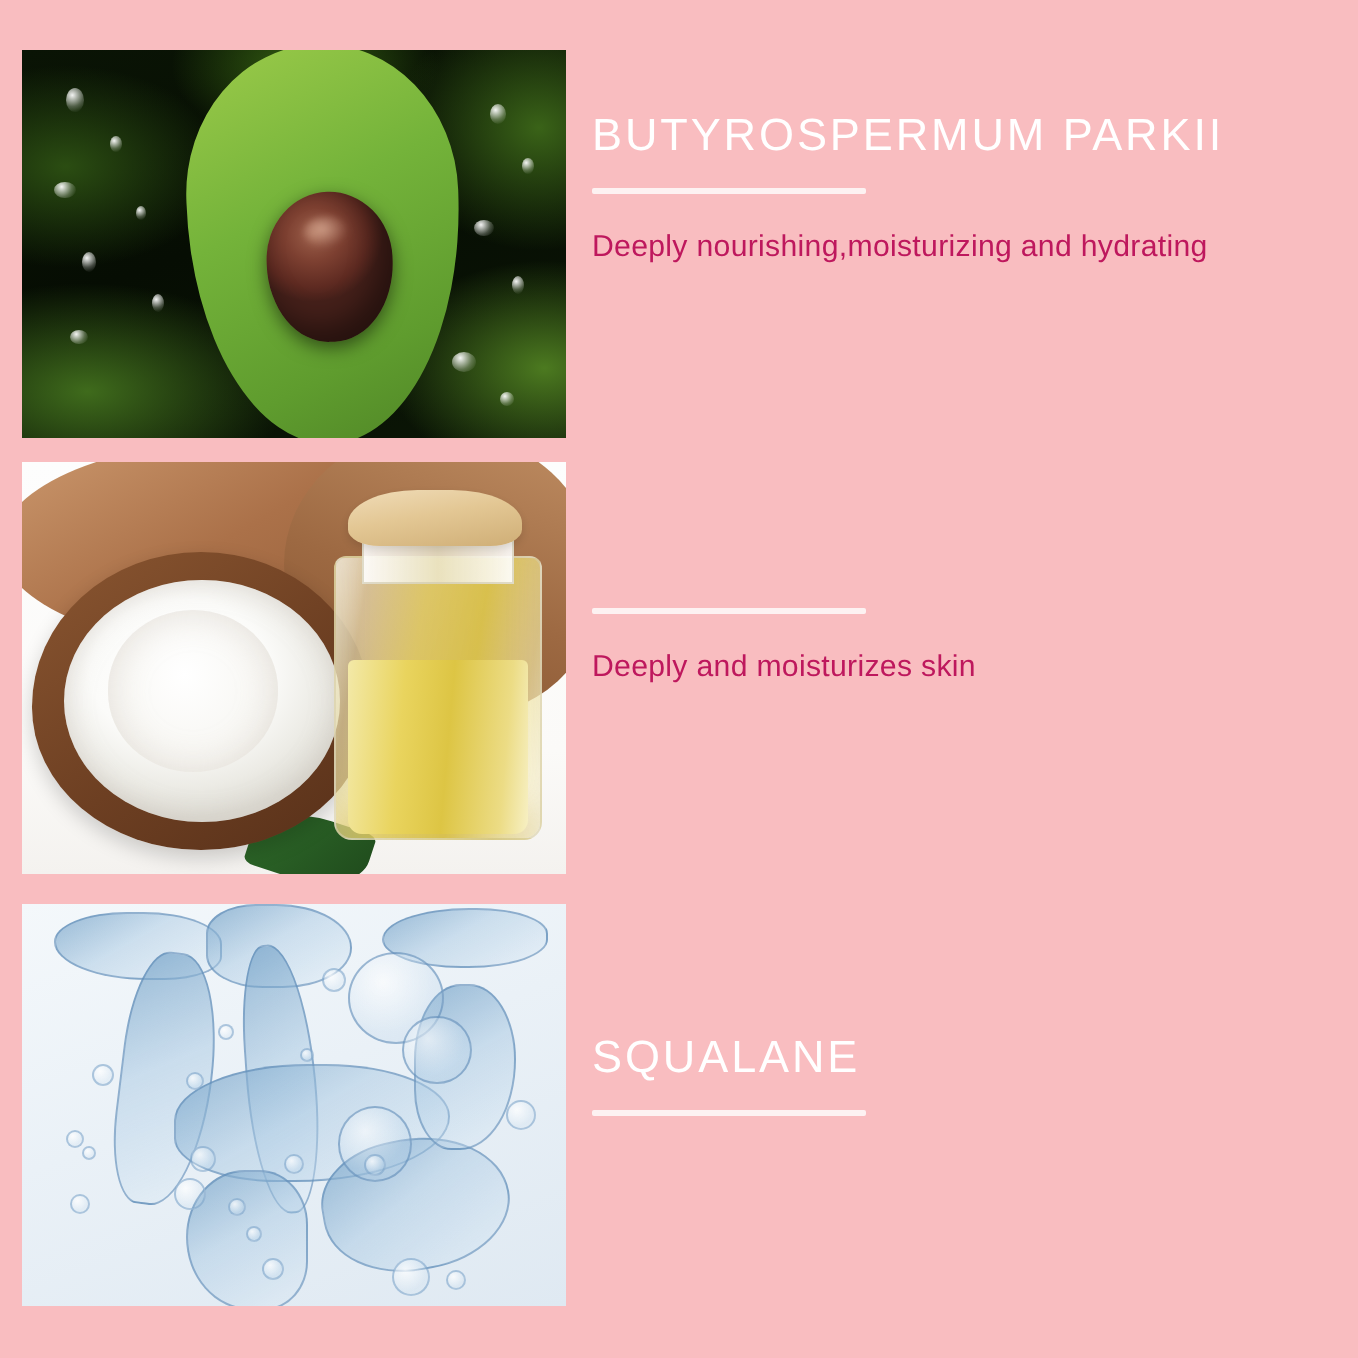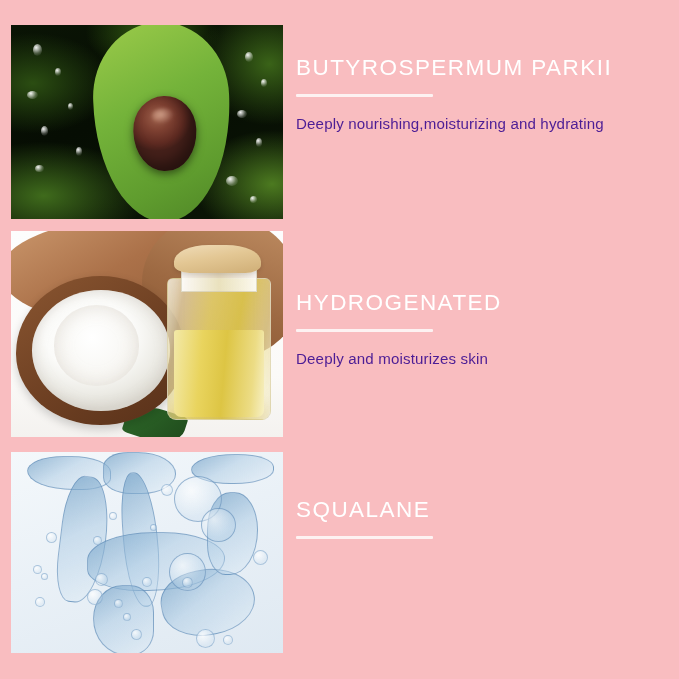--- a/index.html
+++ b/index.html
@@ -53,21 +53,21 @@
   .rule {
     height: 3px;
     width: 137px;
     background: #fdf2f2;
     margin-top: 13px;
     margin-bottom: 15px;
     border-radius: 1px;
   }
 
   .desc {
-    color: #4c1d95;
+    color: #be185d;
     font-size: 15.1px;
     font-weight: 400;
     line-height: 1.65;
     letter-spacing: 0.15px;
   }
 
   
   #photo-avocado {
     background:
       radial-gradient(ellipse 60% 45% at 12% 88%, #3f6b1c 0%, rgba(63,107,28,0) 62%),
@@ -306,21 +306,20 @@
         <div class="jar-body">
           <div class="jar-oil"></div>
         </div>
         <div class="jar-neck"></div>
         <div class="jar-cork"></div>
       </div>
     </div>
   </div>
 
   <div class="text-col" style="top:291px;">
-    <div class="heading">HYDROGENATED</div>
     <div class="rule"></div>
     <div class="desc">Deeply and moisturizes skin</div>
   </div>
 
   <div class="photo-frame" id="frame-3" style="left:11px; top:452px; width:272px; height:201px;">
     <div class="photo" id="photo-squalane">
       <div class="gel-blob" style="left:6%;  top:2%;  width:30%; height:16%; border-radius:48% 52% 38% 62%;"></div>
       <div class="gel-blob" style="left:34%; top:0%;  width:26%; height:20%; border-radius:40% 60% 55% 45%;"></div>
       <div class="gel-blob" style="left:66%; top:1%;  width:30%; height:14%; border-radius:55% 45% 50% 50%;"></div>
       <div class="gel-blob" style="left:18%; top:12%; width:16%; height:62%; border-radius:45% 55% 60% 40%; transform:rotate(7deg);"></div>
@@ -346,18 +345,18 @@
       <div class="bub" style="left:78%; top:91%; width:8px;  height:8px;"></div>
       <div class="bub" style="left:89%; top:49%; width:13px; height:13px;"></div>
       <div class="bub" style="left:55%; top:16%; width:10px; height:10px;"></div>
       <div class="bub" style="left:36%; top:30%; width:6px;  height:6px;"></div>
       <div class="bub" style="left:30%; top:42%; width:7px;  height:7px;"></div>
       <div class="bub" style="left:51%; top:36%; width:5px;  height:5px;"></div>
       <div class="bub" style="left:63%; top:62%; width:9px;  height:9px;"></div>
     </div>
   </div>
 
-  <div class="text-col" style="top:498px;">
+  <div class="text-col" style="top:517px;">
     <div class="heading">SQUALANE</div>
     <div class="rule"></div>
   </div>
 
 </div>
 
 </body></html>

